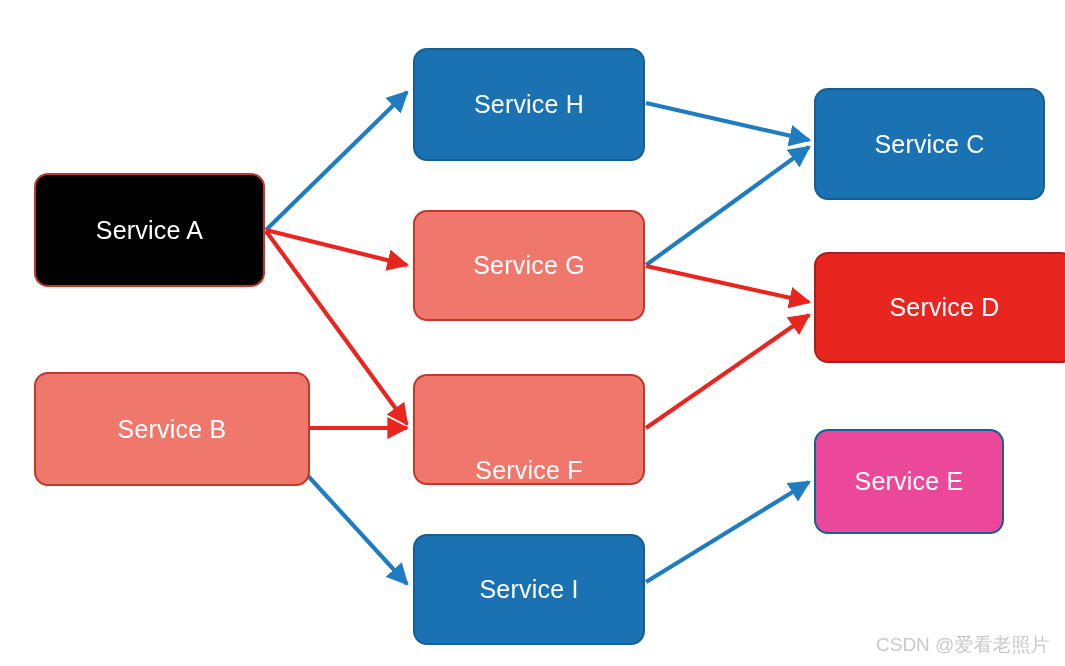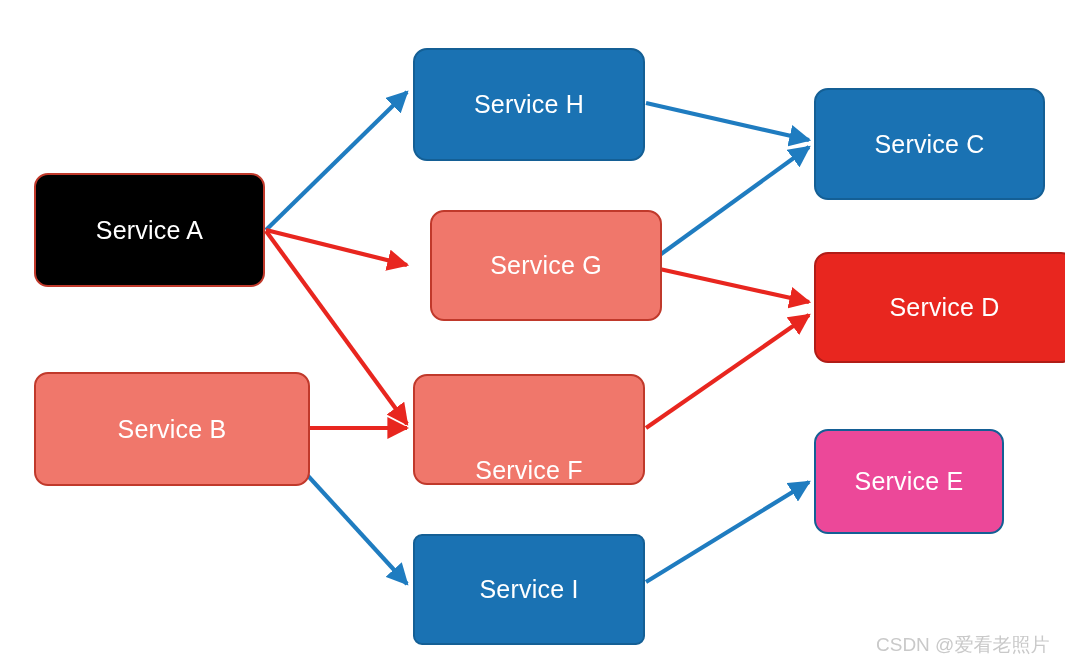--- a/index.html
+++ b/index.html
@@ -86,27 +86,27 @@
   <div id="nodes-group">
       <div class="node" style="left: 34px; top: 173px; width: 231px; height: 114px; background: #000000; border-color: rgb(192, 57, 43);">
         <span class="node-label">Service A</span>
       </div>
       <div class="node" style="left: 34px; top: 372px; width: 276px; height: 114px; background: rgb(240, 119, 107); border-color: rgb(192, 57, 43);">
         <span class="node-label">Service B</span>
       </div>
       <div class="node" style="left: 413px; top: 48px; width: 232px; height: 113px; background: rgb(26, 114, 179); border-color: rgb(20, 95, 149);">
         <span class="node-label">Service H</span>
       </div>
-      <div class="node" style="left: 413px; top: 210px; width: 232px; height: 111px; background: rgb(240, 119, 107); border-color: rgb(192, 57, 43); margin-left: 17px;">
+      <div class="node" style="left: 413px; top: 210px; width: 232px; height: 111px; background: rgb(240, 119, 107); border-color: rgb(192, 57, 43);">
         <span class="node-label">Service G</span>
       </div>
       <div class="node" style="left: 413px; top: 374px; width: 232px; height: 111px; background: rgb(240, 119, 107); border-color: rgb(192, 57, 43); align-items: flex-end;">
         <span class="node-label">Service F</span>
       </div>
-      <div class="node" style="left: 413px; top: 534px; width: 232px; height: 111px; background: rgb(26, 114, 179); border-color: rgb(20, 95, 149); border-radius: 9px;">
+      <div class="node" style="left: 413px; top: 534px; width: 232px; height: 111px; background: rgb(26, 114, 179); border-color: rgb(20, 95, 149);">
         <span class="node-label">Service I</span>
       </div>
       <div class="node" style="left: 814px; top: 88px; width: 231px; height: 112px; background: rgb(26, 114, 179); border-color: rgb(20, 95, 149);">
         <span class="node-label">Service C</span>
       </div>
       <div class="node" style="left: 814px; top: 252px; width: 261px; height: 111px; background: rgb(232, 38, 31); border-color: rgb(176, 28, 23);">
         <span class="node-label">Service D</span>
       </div>
       <div class="node" style="left: 814px; top: 429px; width: 190px; height: 105px; background: #ec4899; border-color: rgb(20, 95, 149);">
         <span class="node-label">Service E</span>

